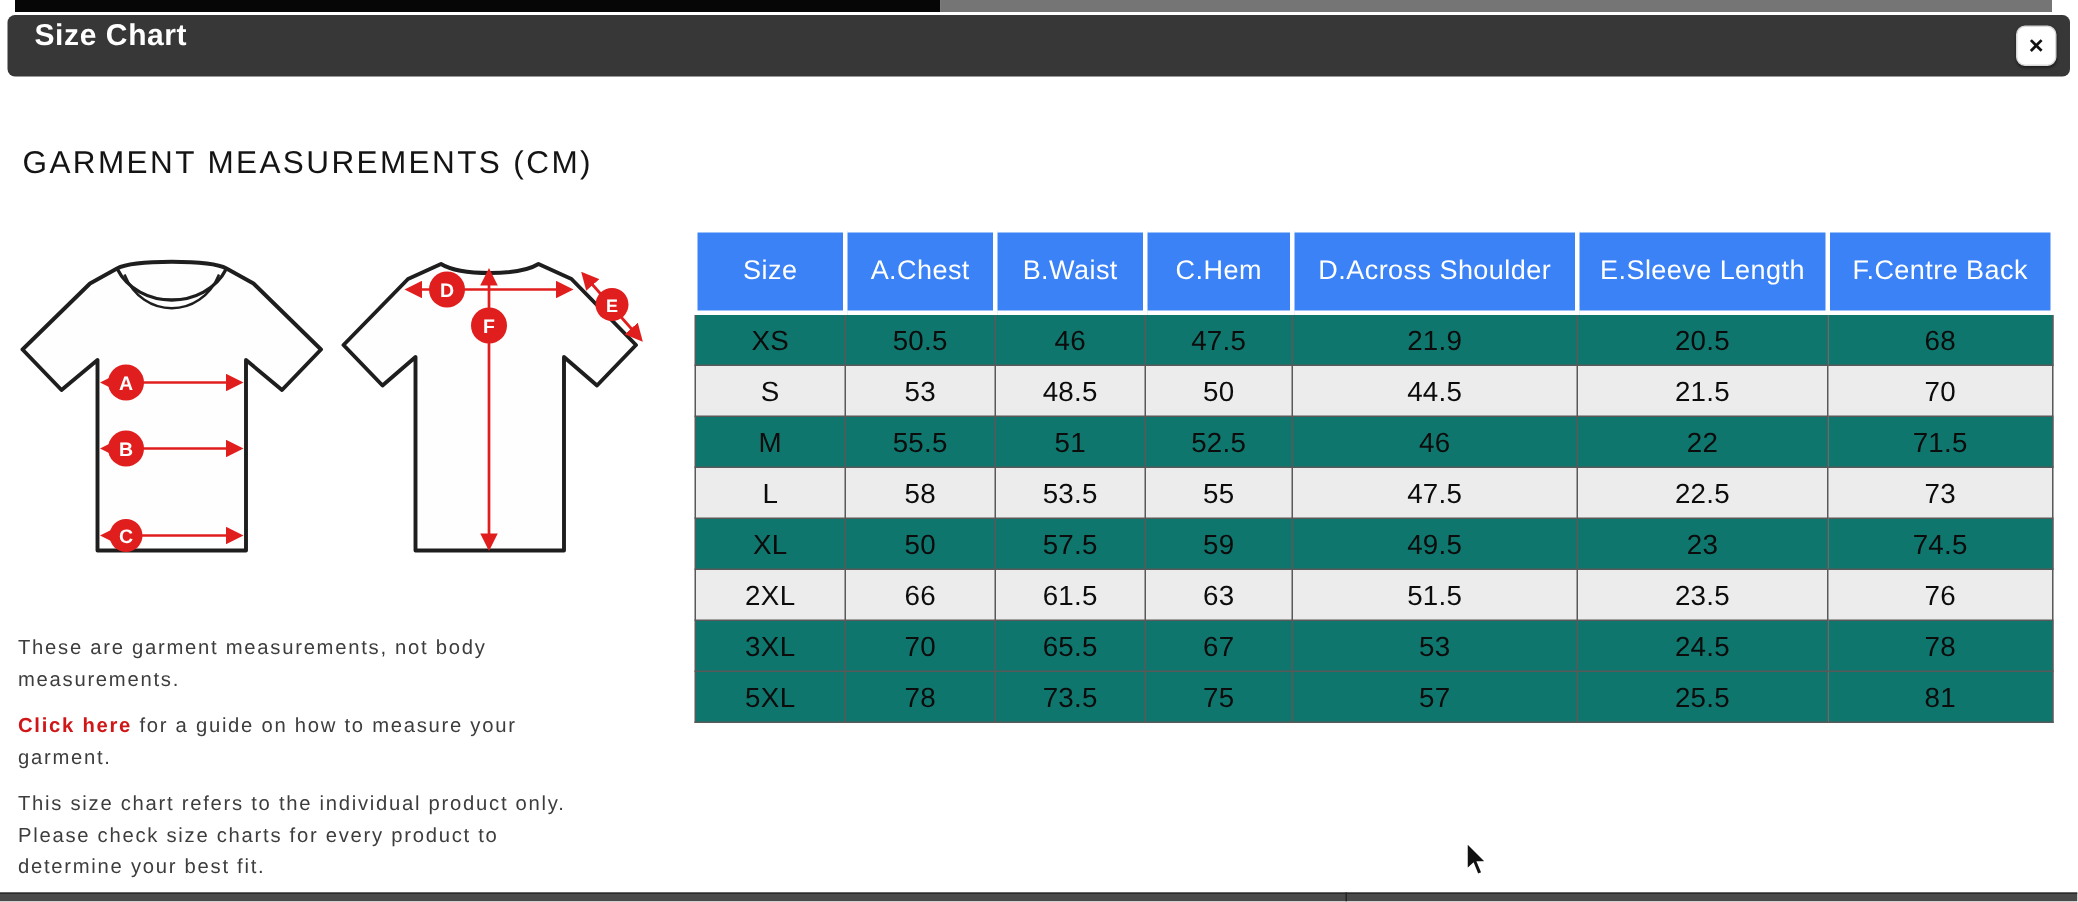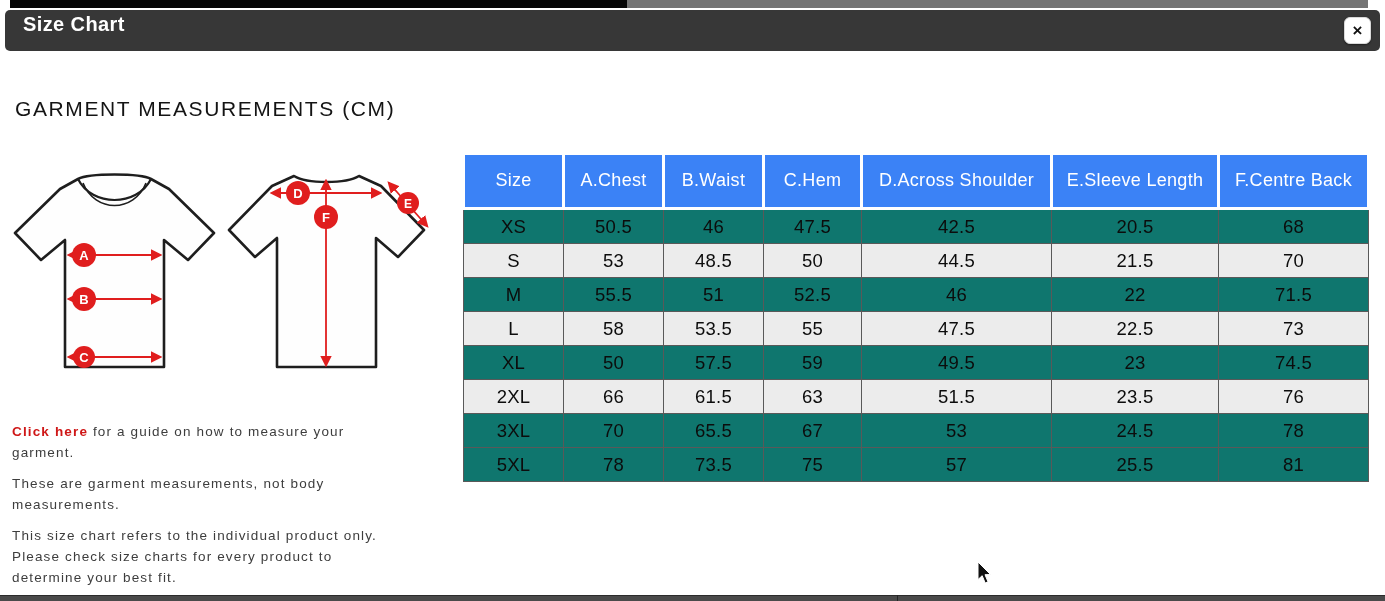--- a/index.html
+++ b/index.html
@@ -121,26 +121,26 @@
     <text x="72" y="38" text-anchor="middle" font-size="13" font-weight="bold" fill="#ffffff" font-family="Liberation Sans, sans-serif">D</text>
     <circle cx="182" cy="43" r="11" fill="#e01e1e"></circle>
     <text x="182" y="48" text-anchor="middle" font-size="12" font-weight="bold" fill="#ffffff" font-family="Liberation Sans, sans-serif">E</text>
     <circle cx="100" cy="57" r="12" fill="#e01e1e"></circle>
     <text x="100" y="62" text-anchor="middle" font-size="13" font-weight="bold" fill="#ffffff" font-family="Liberation Sans, sans-serif">F</text>
   </g>
 </svg>
 
 <div class="notes">
   <p class="note">
+    <span>These are garment measurements, not body</span><br>
+    <span>measurements.</span>
+  </p>
+  <p class="note">
     <a class="guide-link">Click here</a><span> for a guide on how to measure your</span><br>
     <span>garment.</span>
-  </p>
-  <p class="note">
-    <span>These are garment measurements, not body</span><br>
-    <span>measurements.</span>
   </p>
   <p class="note">
     <span>This size chart refers to the individual product only.</span><br>
     <span>Please check size charts for every product to</span><br>
     <span>determine your best fit.</span>
   </p>
 </div>
 
 <div class="size-table-wrap">
   <table class="size-table">
@@ -163,21 +163,21 @@
           <th>E.Sleeve Length</th>
           <th>F.Centre Back</th>
         </tr>
       </thead>
     <tbody>
         <tr class="norm">
           <td>XS</td>
           <td>50.5</td>
           <td>46</td>
           <td>47.5</td>
-          <td>42.5</td>
+          <td>21.9</td>
           <td>20.5</td>
           <td>68</td>
         </tr>
         <tr class="alt">
           <td>S</td>
           <td>53</td>
           <td>48.5</td>
           <td>50</td>
           <td>44.5</td>
           <td>21.5</td>

